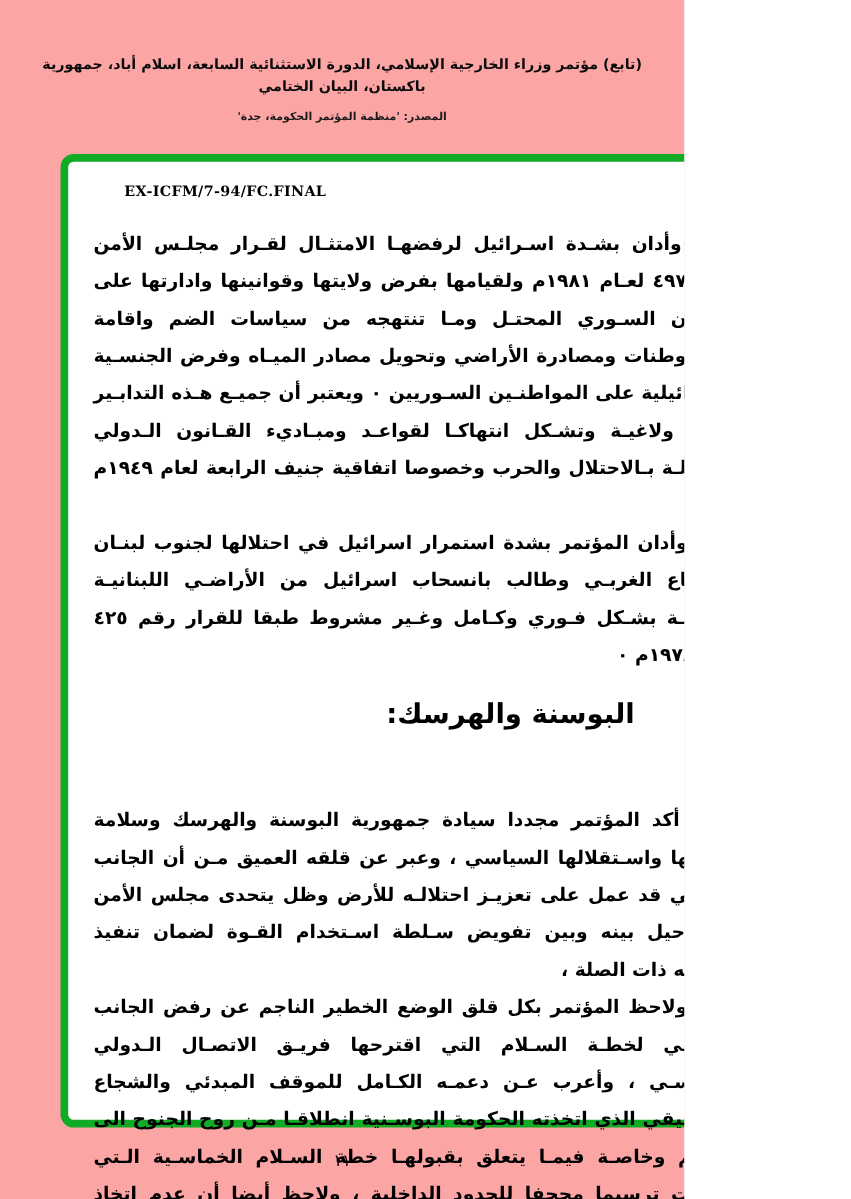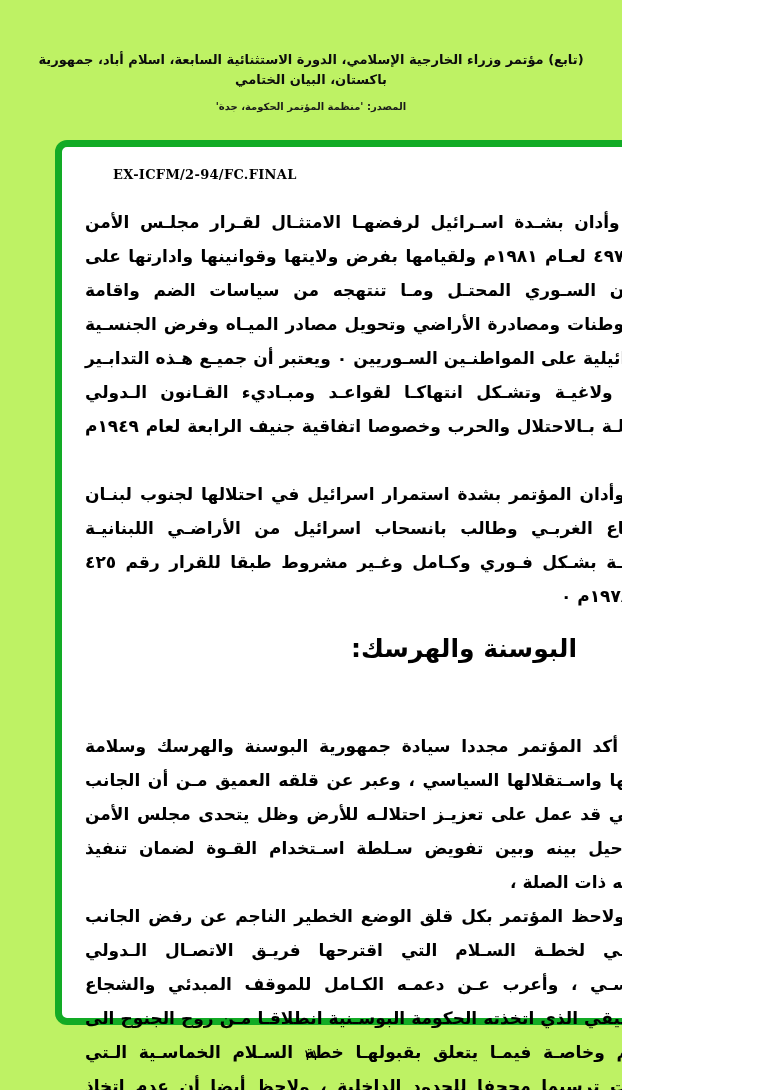--- a/index.html
+++ b/index.html
@@ -1,20 +1,20 @@
 <!DOCTYPE html>
 <html lang="ar"><head>
 <meta charset="utf-8">
 <style>
   html, body { margin: 0; padding: 0; background: #ffffff; }
   .page {
     position: relative;
     width: 622px;
     height: 1090px;
-    background: #bef264;
+    background: #fca5a5;
     font-family: "DejaVu Sans", sans-serif;
     color: #0c0c0c;
     overflow: hidden;
   }
 
   
   .header {
     position: absolute;
     top: 50px;
     left: 8px;
@@ -100,21 +100,21 @@
 <body>
 
 <div class="page">
 
   <div class="header">
     <div class="header-line1">(تابع) مؤتمر وزراء الخارجية الإسلامي، الدورة الاستثنائية السابعة، اسلام أباد، جمهورية باكستان، البيان الختامي</div>
     <div class="header-line2">المصدر: 'منظمة المؤتمر الحكومة، جدة'</div>
   </div>
 
   <div class="green-box">
-    <div class="doc-ref">EX-ICFM/2-94/FC.FINAL</div>
+    <div class="doc-ref">EX-ICFM/7-94/FC.FINAL</div>
 
     <div class="body-text">
       <p class="para">٣٤ ٠  وأدان بشـدة اسـرائيل لرفضهـا الامتثـال لقـرار مجلـس الأمن رقـم ٤٩٧ لعـام ١٩٨١م ولقيامها بفرض ولايتها وقوانينها وادارتها على الجولان السـوري المحتـل ومـا تنتهجه من سياسات الضم واقامة المستوطنات ومصادرة الأراضي وتحويل مصادر الميـاه وفرض الجنسـية الاسرائيلية على المواطنـين السـوريين ٠ ويعتبر أن جميـع هـذه التدابـير باطلة ولاغيـة وتشـكل انتهاكـا لقواعـد ومبـاديء القـانون الـدولي المتصلـة بـالاحتلال والحرب وخصوصا اتفاقية جنيف الرابعة لعام ١٩٤٩م ٠</p>
       <p class="para">٣٥ ٠  وأدان المؤتمر بشدة استمرار اسرائيل في احتلالها لجنوب لبنـان والبقـاع الغربـي وطالب بانسحاب اسرائيل من الأراضـي اللبنانيـة المحتلـة بشـكل فـوري وكـامل وغـير مشروط طبقا للقرار رقم ٤٢٥ لعام ١٩٧٨م ٠</p>
 
       <h2 class="section-heading">البوسنة والهرسك:</h2>
 
       <p class="para">٣٦ 3  أكد المؤتمر مجددا سيادة جمهورية البوسنة والهرسك وسلامة أراضيها واسـتقلالها السياسي ، وعبر عن قلقه العميق مـن أن الجانب الصربي قد عمل على تعزيـز احتلالـه للأرض وظل يتحدى مجلس الأمن الذي حيل بينه وبين تفويض سـلطة اسـتخدام القـوة لضمان تنفيذ قراراته ذات الصلة ،</p>
       <p class="para">٣٧ ٠  ولاحظ المؤتمر بكل قلق الوضع الخطير الناجم عن رفض الجانب الصربـي لخطـة السـلام التي اقترحها فريـق الاتصـال الـدولي الخماسـي ، وأعرب عـن دعمـه الكـامل للموقف المبدئي والشجاع والتوفيقي الذي اتخذته الحكومة البوسـنية انطلاقـا مـن روح الجنوح الى السـلم وخاصـة فيمـا يتعلق بقبولهـا خطة السـلام الخماسـية الـتي فرضـت ترسيما مجحفا للحدود الداخلية ، ولاحظ أيضا أن عدم اتخاذ اجراء حاسم من جـانب</p>
     </div>

